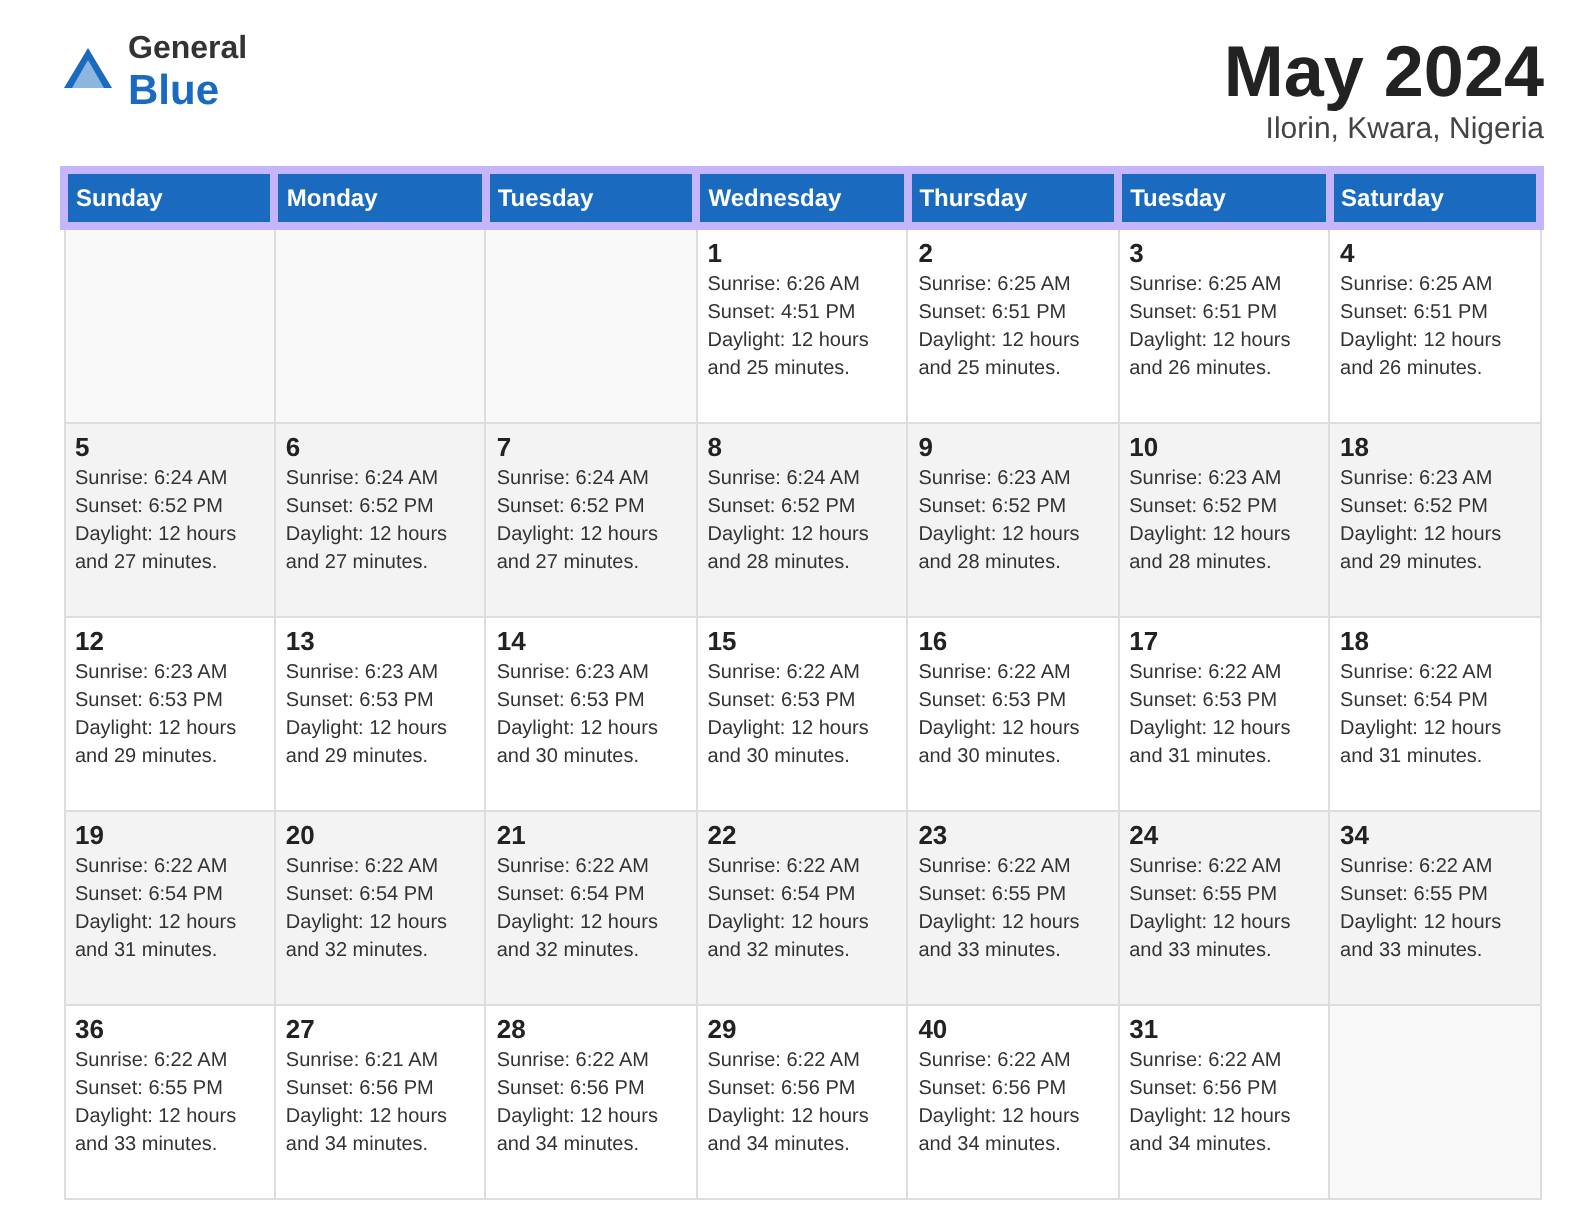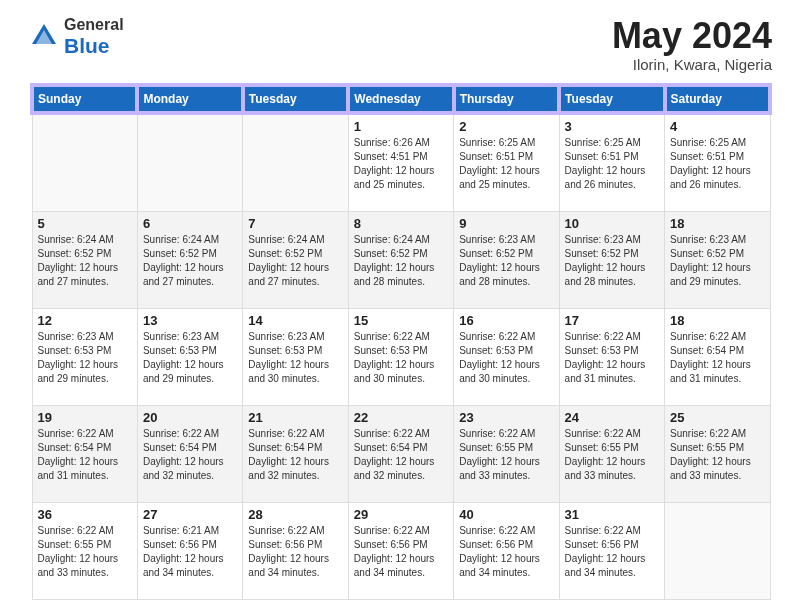--- a/index.html
+++ b/index.html
@@ -312,21 +312,21 @@
 and 33 minutes.</div>
           </td>
           <td>
             <span class="day-number">24</span>
             <div class="day-info">Sunrise: 6:22 AM
 Sunset: 6:55 PM
 Daylight: 12 hours
 and 33 minutes.</div>
           </td>
           <td>
-            <span class="day-number">25</span>
+            <span class="day-number">34</span>
             <div class="day-info">Sunrise: 6:22 AM
 Sunset: 6:55 PM
 Daylight: 12 hours
 and 33 minutes.</div>
           </td>
         </tr>
         <tr>
           <td>
             <span class="day-number">36</span>
             <div class="day-info">Sunrise: 6:22 AM

